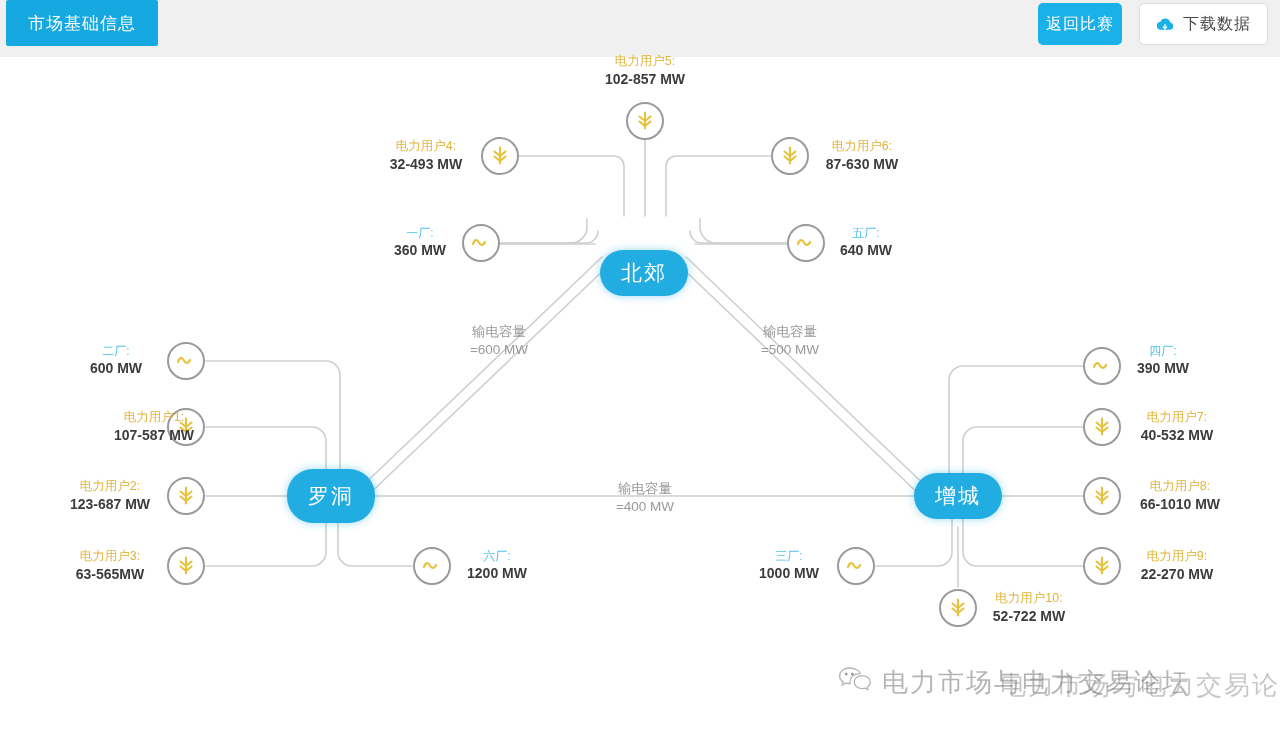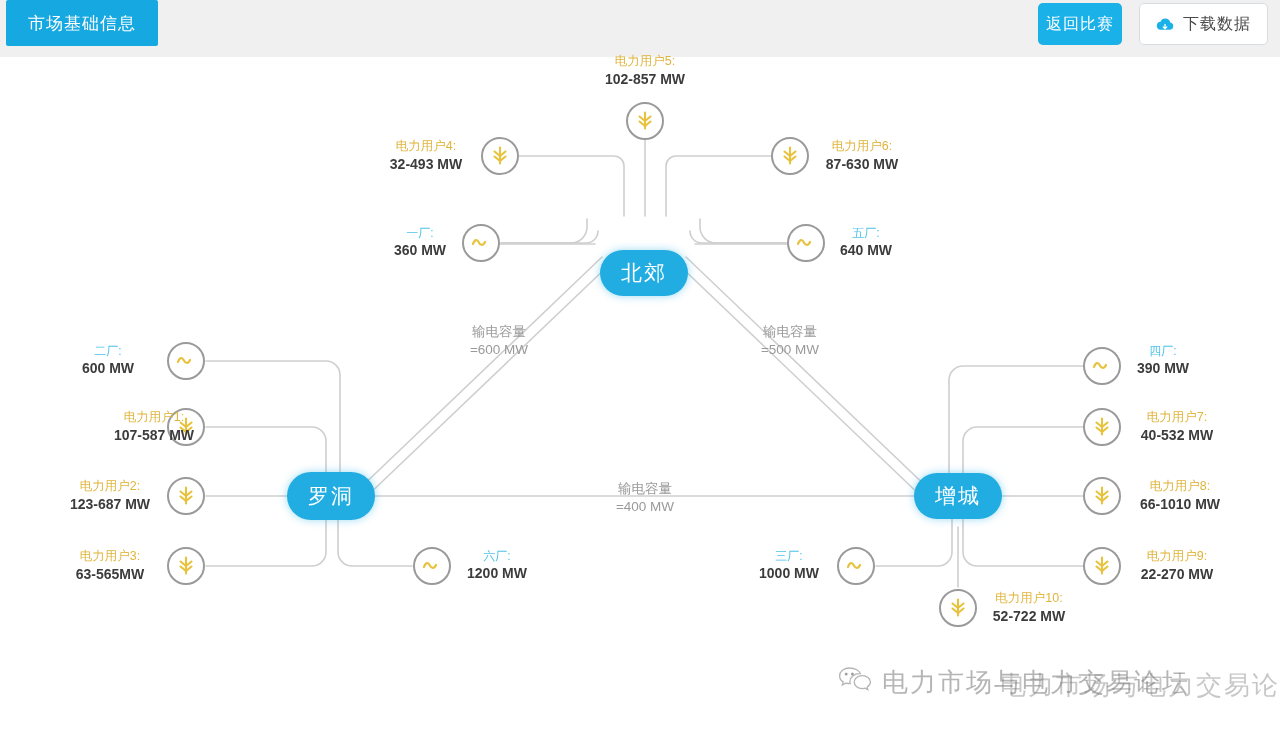--- a/index.html
+++ b/index.html
@@ -140,21 +140,21 @@
         <path d="M686 200 L932 435"></path>
         <path d="M678 207 L924 442"></path>
 
         <path d="M372 439 H918"></path>
       </g>
     </svg>
 
     <div class="bus" style="left:644px; top:216px; width:88px; height:46px;">
       <span>北郊</span>
     </div>
-    <div class="bus" style="left:331px; top:439px; width:88px; height:48px;">
+    <div class="bus" style="left:331px; top:439px; width:88px; height:54px;">
       <span>罗洞</span>
     </div>
     <div class="bus" style="left:958px; top:439px; width:88px; height:46px;">
       <span>增城</span>
     </div>
 
     <div class="lbl cap" style="left:499px; top:284px;">
       <div class="name">输电容量</div>
       <div class="val">=600 MW</div>
     </div>
@@ -235,21 +235,21 @@
           <div class="name">五厂:</div>
           <div class="val">640 MW</div>
         </div>
         <div class="dev" style="left: 186px; top: 304px;">
           <span>
             <svg width="24" height="24" viewBox="0 0 24 24">
               <path d="M4 13c1.6-5 4.2-5 5.9-1.6 1.7 3.4 4.4 3.4 6.1-.4" stroke="#e7c23d" stroke-width="2.2" fill="none" stroke-linecap="round"></path>
             </svg>
           </span>
         </div>
-        <div class="lbl gen" style="left: 108px; top: 304px; text-align: center;">
+        <div class="lbl gen" style="left: 116px; top: 304px; text-align: center;">
           <div class="name">二厂:</div>
           <div class="val">600 MW</div>
         </div>
         <div class="dev" style="left: 186px; top: 370px;">
           <span>
             <svg width="22" height="24" viewBox="0 0 22 24">
               <g stroke="#e7c23d" stroke-width="2.1" fill="none" stroke-linecap="round" stroke-linejoin="round">
                 <path d="M11 3.5v16"></path>
                 <path d="M5.5 7.5 11 12l5.5-4.5"></path>
                 <path d="M5.5 12.5 11 17l5.5-4.5"></path>

